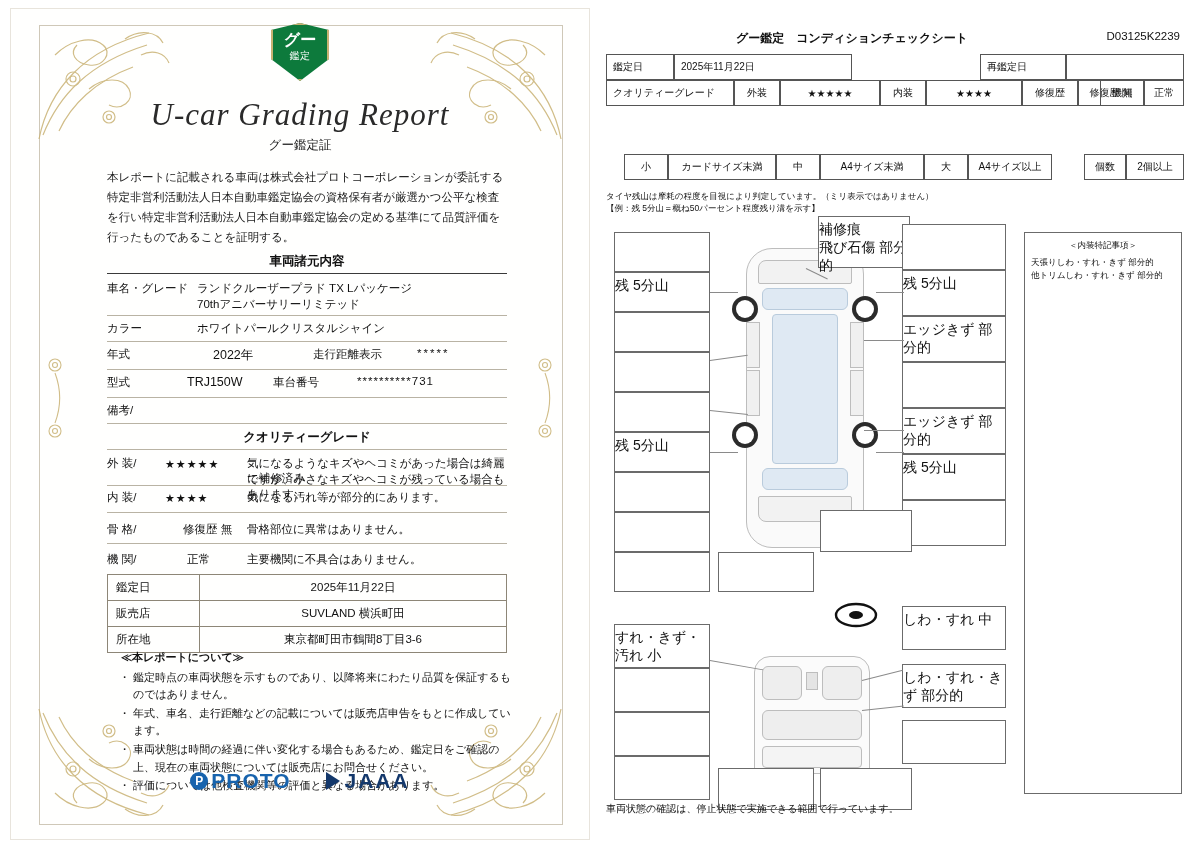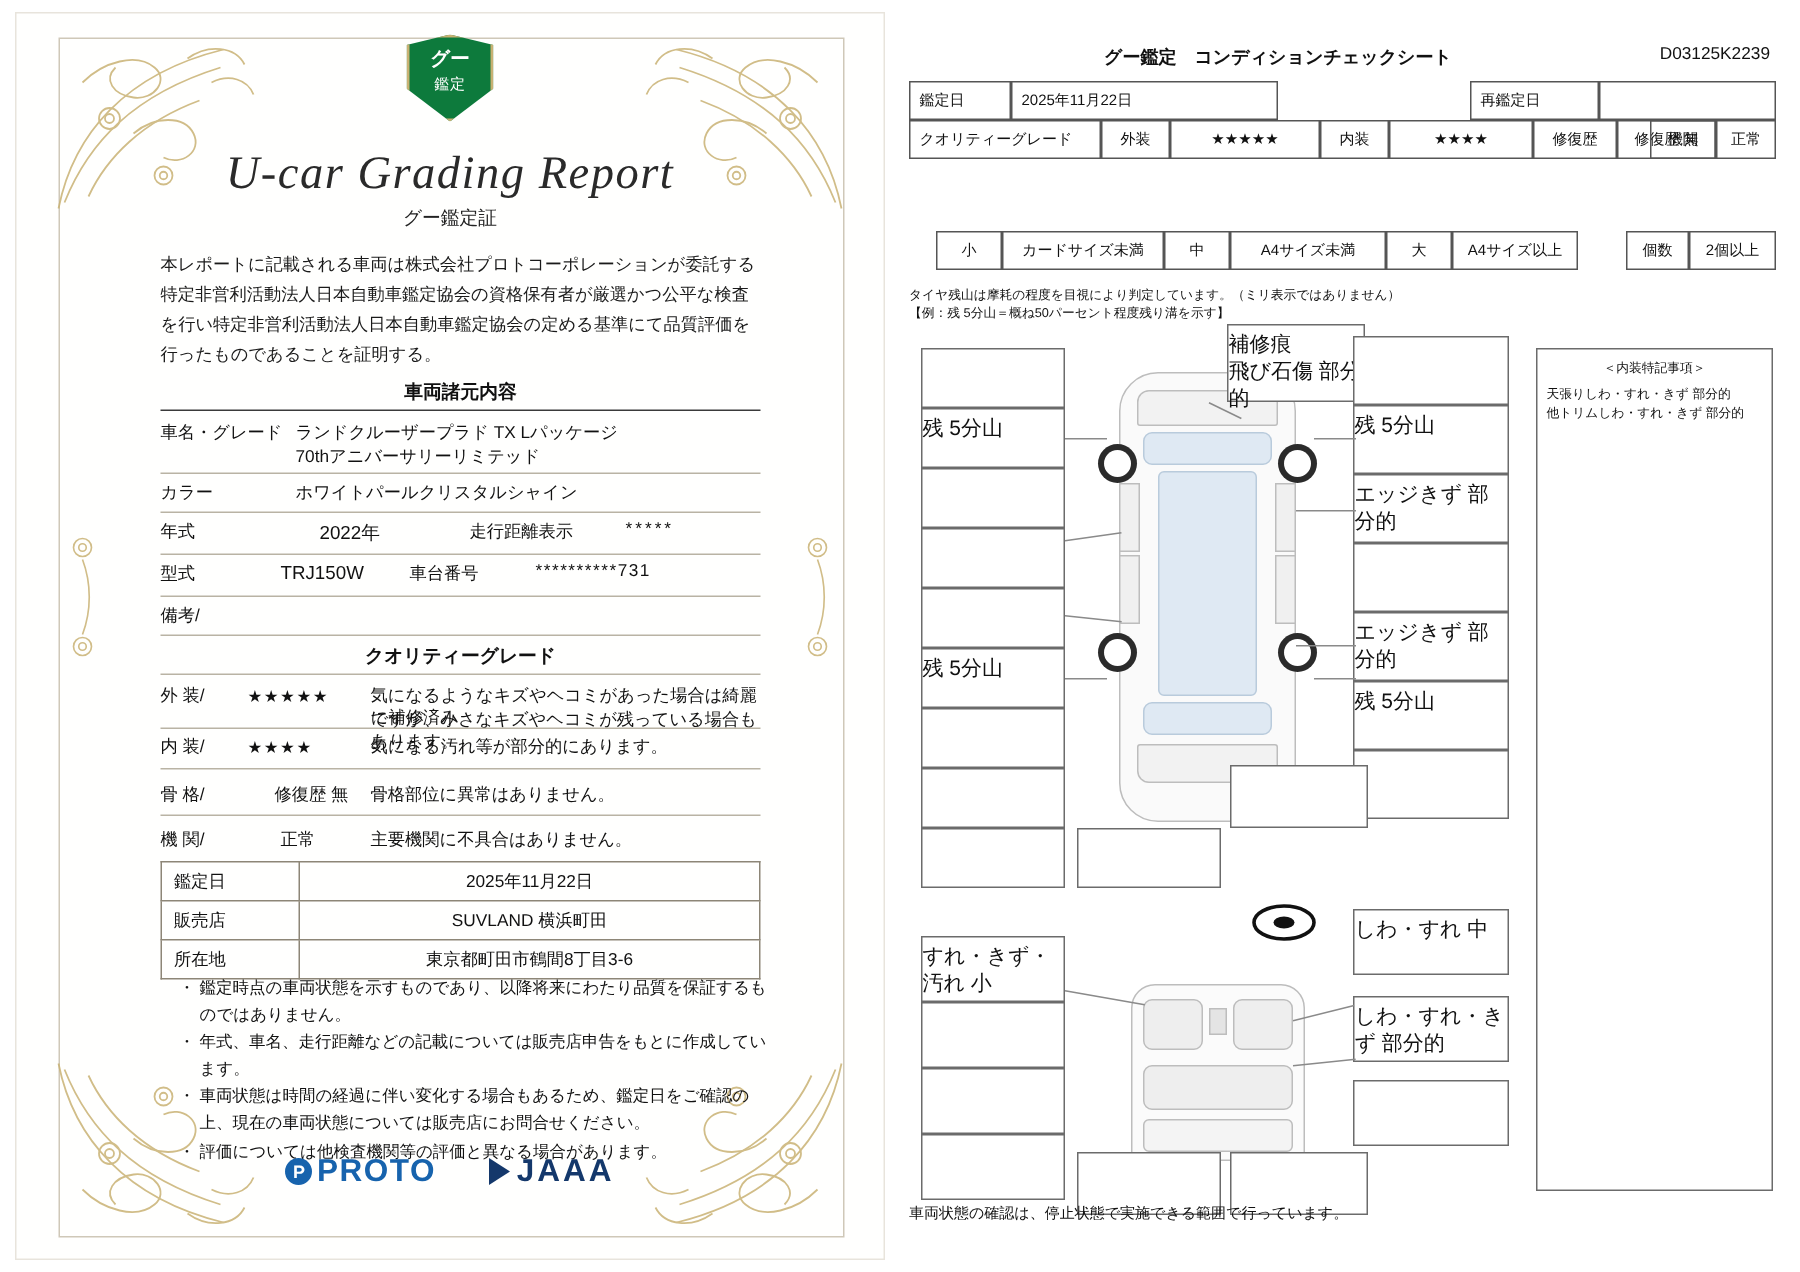--- a/index.html
+++ b/index.html
@@ -31,21 +31,21 @@
     width:58px; height:58px;
   }
   .gu-badge .sh {
     position:absolute; inset:0;
     background:#0d7a3c;
     clip-path:polygon(50% 0%, 100% 12%, 100% 62%, 50% 100%, 0% 62%, 0% 12%);
     border:2px solid #c8b173;
   }
   .gu-badge .t1 {
     position:absolute; left:0; right:0; top:7px;
-    text-align:center; color:#fff; font-weight:bold; font-size:13px;
+    text-align:center; color:#fff; font-weight:bold; font-size:16px;
   }
   .gu-badge .t2 {
     position:absolute; left:0; right:0; top:26px;
     text-align:center; color:#fff; font-size:10px; letter-spacing:.5px;
   }
 
   .title {
     position:absolute; left:0; right:0; top:88px;
     text-align:center;
     font-family:"Liberation Serif", serif;
@@ -323,20 +323,21 @@
         <td class="v">SUVLAND 横浜町田</td>
       </tr>
       <tr>
         <td class="k">所在地</td>
         <td class="v">東京都町田市鶴間8丁目3-6</td>
       </tr>
     </tbody>
       </table>
 
     <div class="notes">
+      <div class="nh">≪本レポートについて≫</div>
       <ul>
         <li>鑑定時点の車両状態を示すものであり、以降将来にわたり品質を保証するものではありません。</li>
         <li>年式、車名、走行距離などの記載については販売店申告をもとに作成しています。</li>
         <li>車両状態は時間の経過に伴い変化する場合もあるため、鑑定日をご確認の上、現在の車両状態については販売店にお問合せください。</li>
         <li>評価については他検査機関等の評価と異なる場合があります。</li>
       </ul>
     </div>
 
     <div class="logos">
       <span class="pcircle">P</span><span class="proto">PROTO</span>

